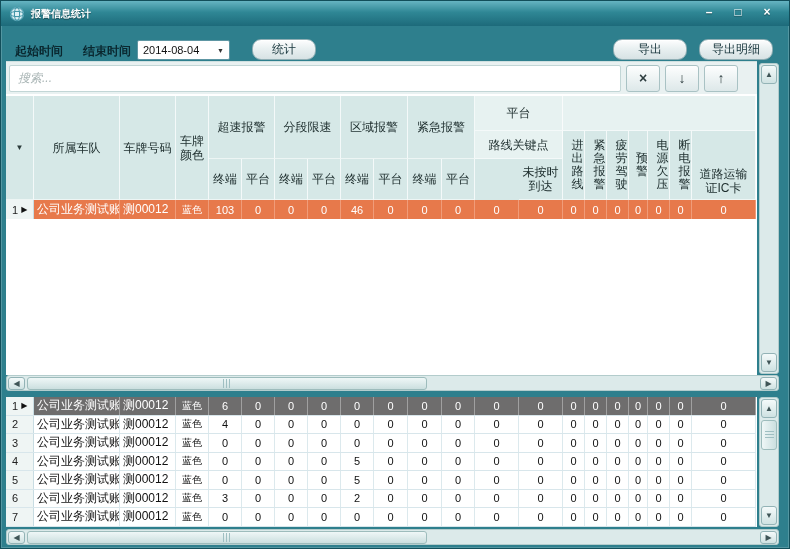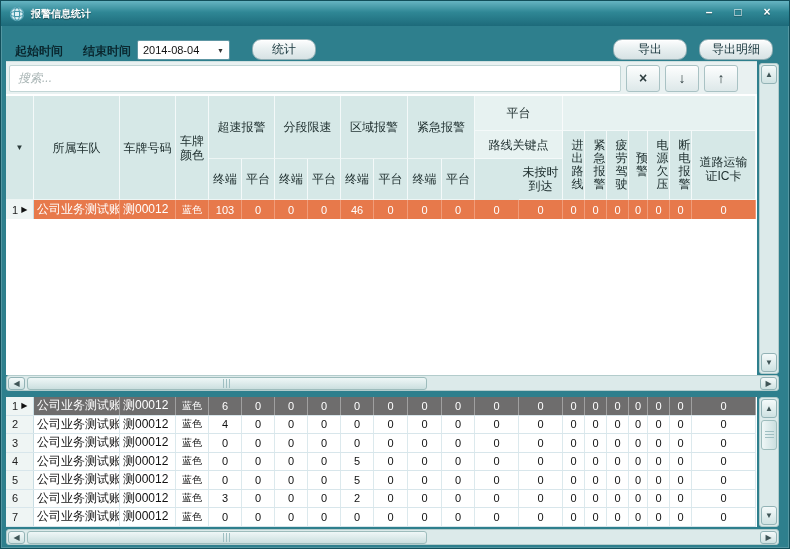--- a/index.html
+++ b/index.html
@@ -42,21 +42,21 @@
   :root{--cols:28px 86px 56px 33px 33px 33px 33px 33px 33px 34px 34px 33px 44px 44px 22px 22px 22px 19px 22px 22px 64px;}
   .top-grid{position:absolute;left:5px;top:93px;width:751px;height:281px;background:#fff;padding-top:2px;}
   .hdr{display:grid;grid-template-columns:var(--cols);grid-template-rows:35px 28px 41px;
     background:#D6E8E7;width:750px;height:104px;color:#1C2C2C;font-size:12px;}
   .h-cell{display:flex;align-items:center;justify-content:center;text-align:center;
     border-right:1px solid rgba(255,255,255,.75);border-bottom:1px solid rgba(255,255,255,.55);
     overflow:hidden;line-height:14px;}
   .h-cell.lt{background:#E7F2F1;}
   .h-cell .wrap{display:inline-block;width:28px;word-break:break-all;}
   .h-cell.vert span{display:inline-block;width:13px;word-break:break-all;line-height:13px;text-align:center;margin-left:8px;}
-  .h-cell.icbot{align-items:flex-end;padding-bottom:16px;}
+  .h-cell.icbot{align-items:flex-end;padding-bottom:4px;}
   .h-cell.icbot span{display:inline-block;width:56px;word-break:break-all;}
   .filter-glyph{font-size:8px;color:#2A3A3A;}
   
   .row{display:grid;grid-template-columns:var(--cols);width:750px;height:19px;background:#fff;}
   .cell{display:flex;align-items:center;justify-content:center;font-size:11px;color:#111;
     border-right:1px solid #DCE9ED;overflow:hidden;white-space:nowrap;}
   .cell.num{background:#EFF5F4;justify-content:flex-start;padding-left:6px;gap:3px;
     border-right:1px solid #C8DCE2;color:#222;font-size:11px;}
   .cell.num .marker{font-size:8px;color:#111;}
   .cell.fleet,.cell.plate{justify-content:flex-start;padding-left:3px;font-size:12px;}

